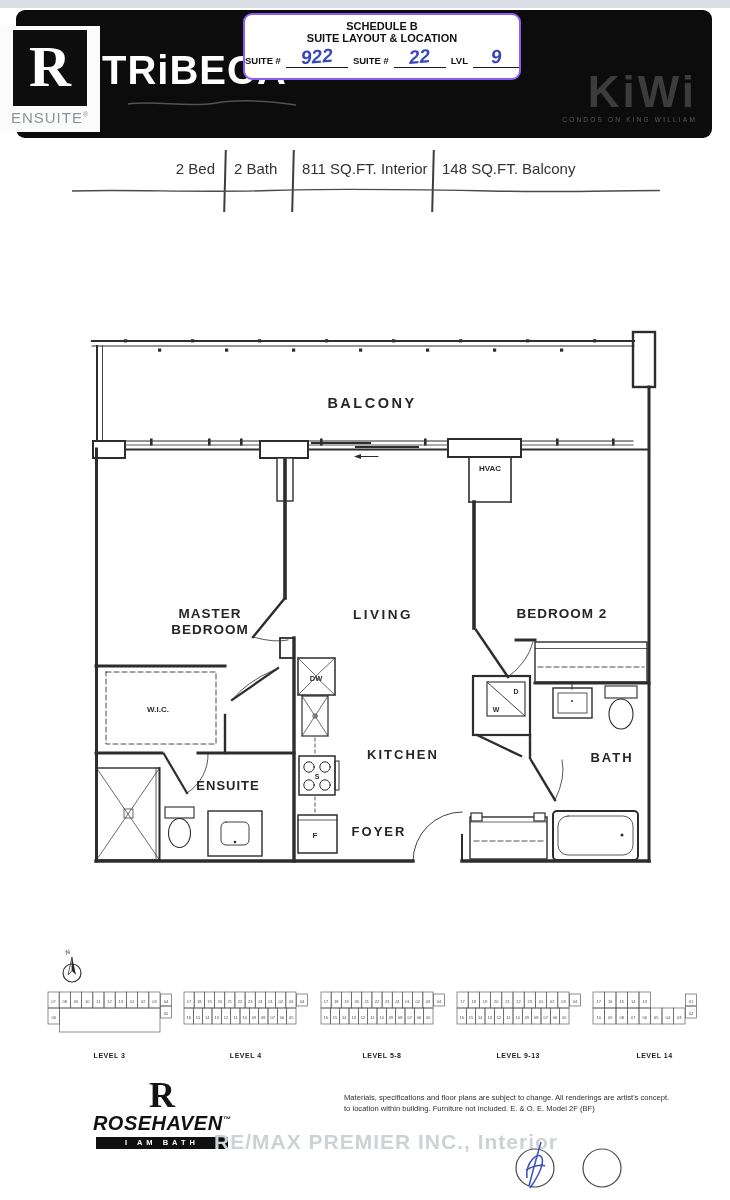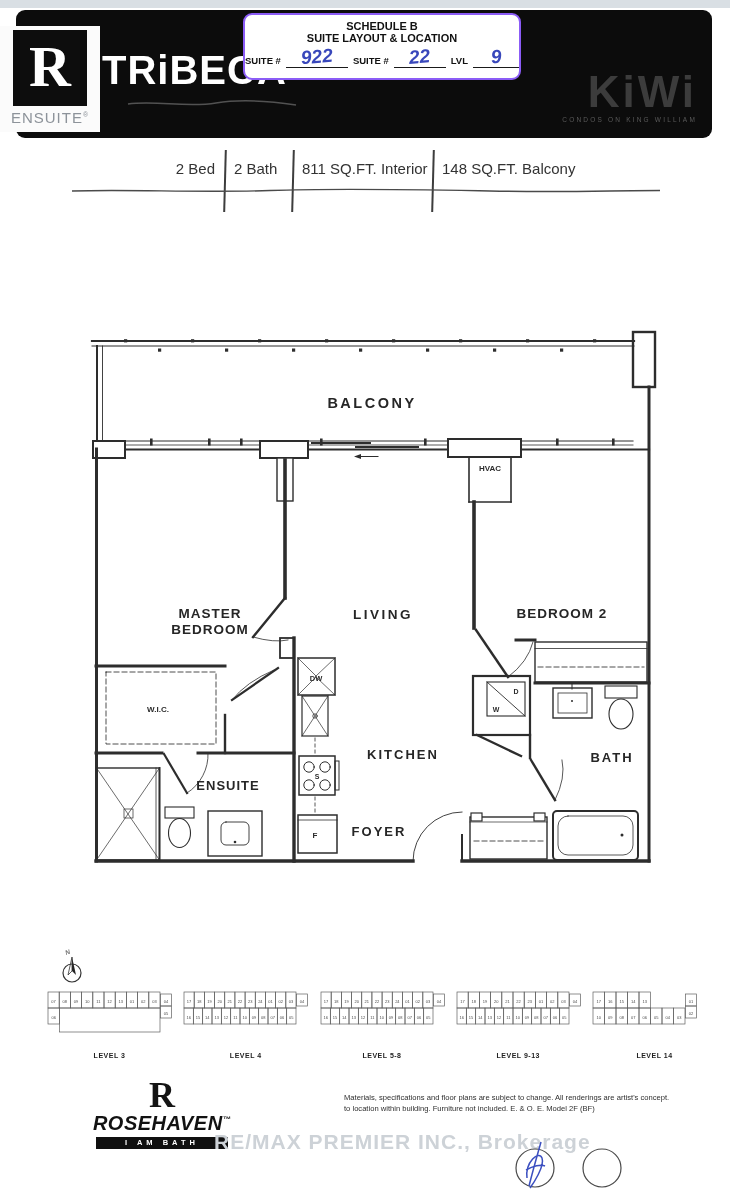--- a/index.html
+++ b/index.html
@@ -487,21 +487,21 @@
       <div class="maplabel">LEVEL 14</div>
     </div>
   </div>
 
   <div class="rose">
     <div class="rletter">R</div>
     <div class="rname"><span>ROSEHAVEN</span><sup>™</sup></div>
     <div class="rbar">I AM BATH</div>
   </div>
 
-  <div class="wm">RE/MAX PREMIER INC., Brokerage</div>
+  <div class="wm">RE/MAX PREMIER INC., Interior</div>
 
   <div class="disc">
     <div>Materials, specifications and floor plans are subject to change. All renderings are artist's concept.</div>
     <div>to location within building. Furniture not included. E. &amp; O. E. Model 2F (BF)</div>
   </div>
 
   <svg class="sig" width="140" height="62" viewBox="0 0 140 62">
     <circle cx="32" cy="32" r="19" stroke="#4a4a4a" stroke-width="1.2" fill="none"></circle>
     <circle cx="99" cy="32" r="19" stroke="#4a4a4a" stroke-width="1.2" fill="none"></circle>
     <path d="M24,42 C22,26 36,14 39,22 C42,30 30,48 27,52 M38,6 C34,20 29,38 26,50 M23,34 C30,30 38,28 42,30" stroke="#3b4fc0" stroke-width="1.5" fill="none"></path>

